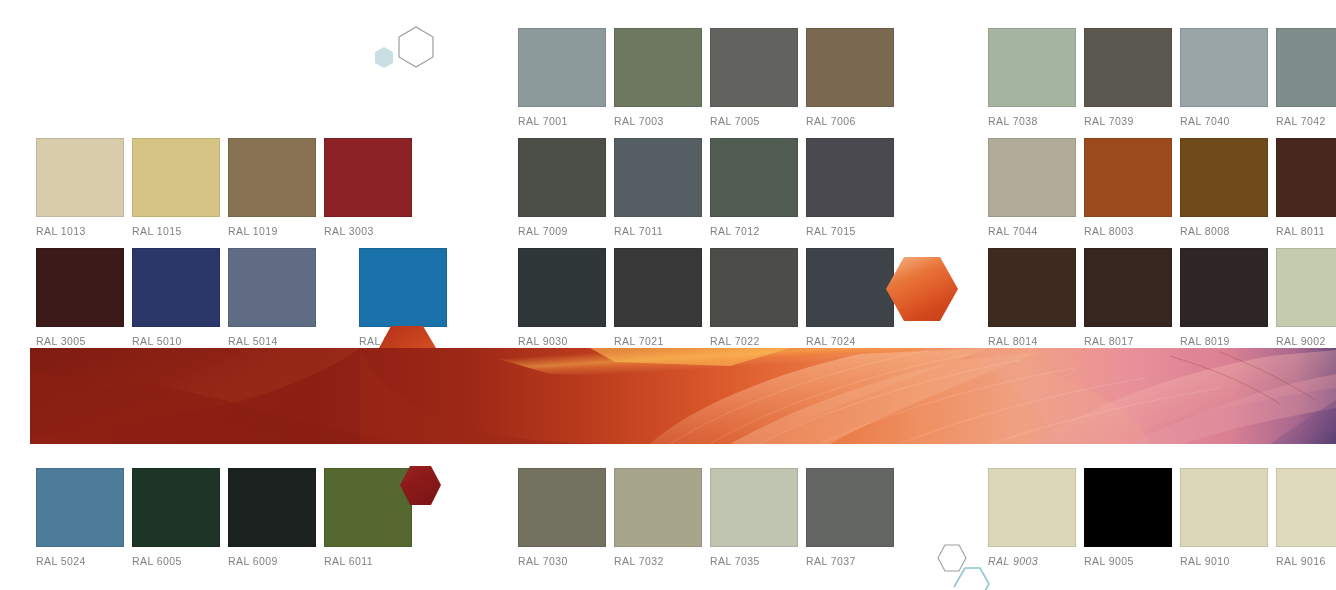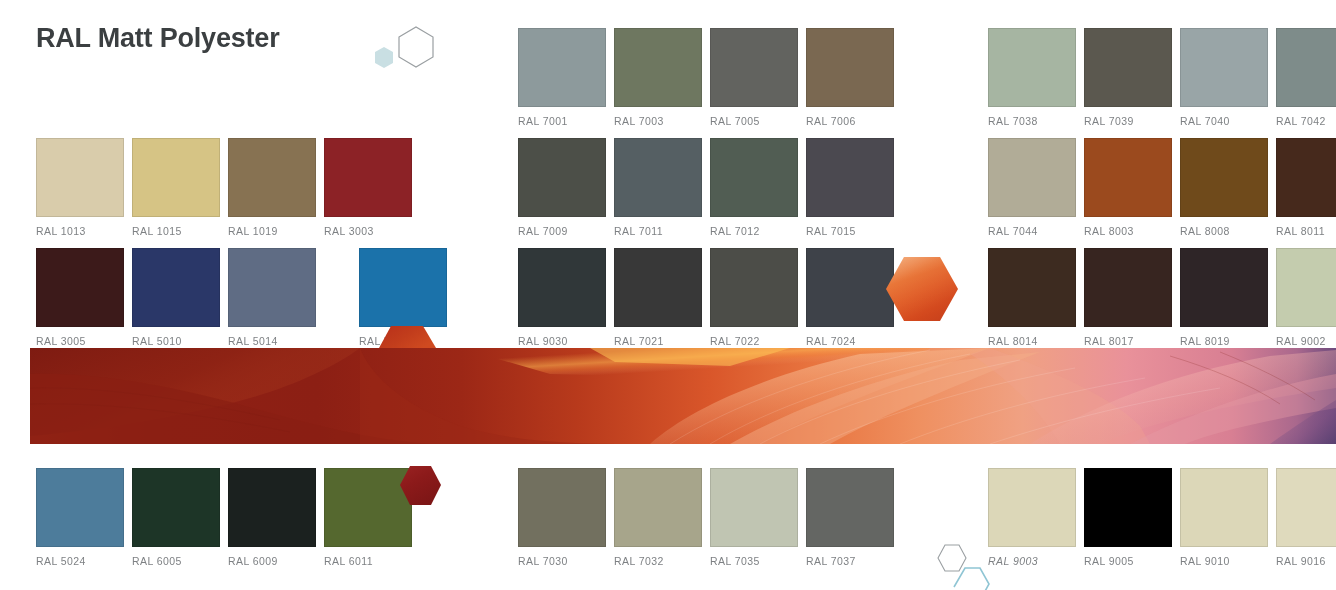--- a/index.html
+++ b/index.html
@@ -63,21 +63,20 @@
   }
   .canyon-fill {
     position: absolute; left: 0; top: 0; width: 100%; height: 100%;
   }
 </style>
 </head>
 <body>
 
 <div id="header">
   <div id="title-block">
-    <div id="title-main">RAL Matt Polyester</div>
   </div>
   <div id="logo-hexes">
     <svg width="86" height="58" viewBox="0 0 86 58">
       <polygon points="17,32 26,27 35,32 35,43 26,48 17,43" fill="#c9dfe3"></polygon>
       <polygon points="41,17 58,7 75,17 75,37 58,47 41,37" fill="none" stroke="#9a9fa2" stroke-width="1.2"></polygon>
     </svg>
   </div>
 </div>
 
 <div id="swatch-layer">

